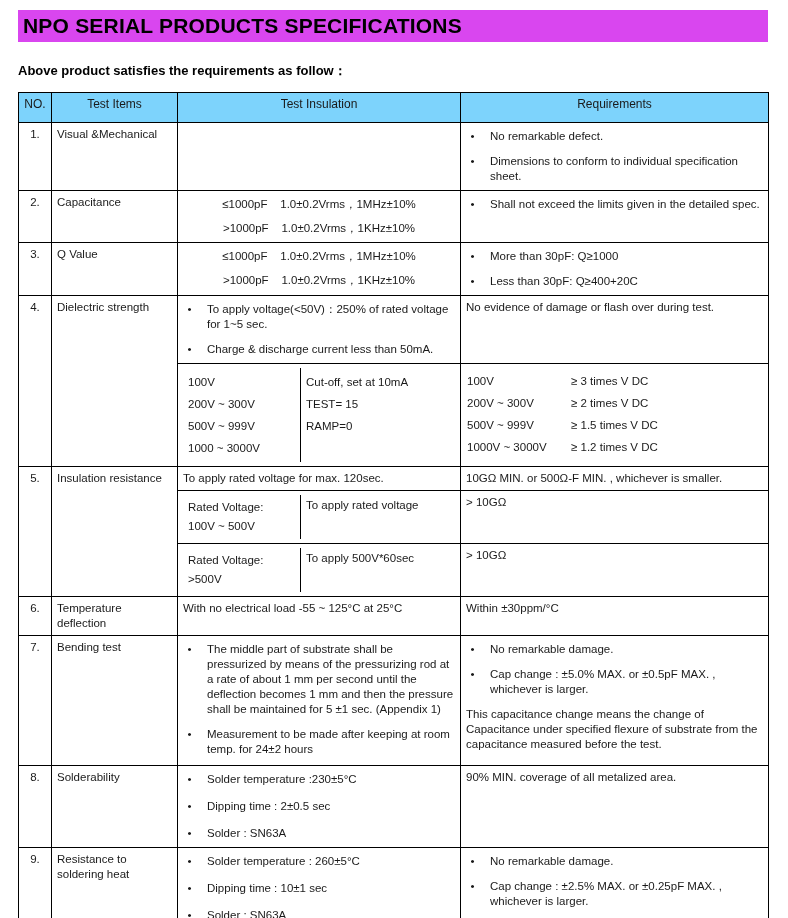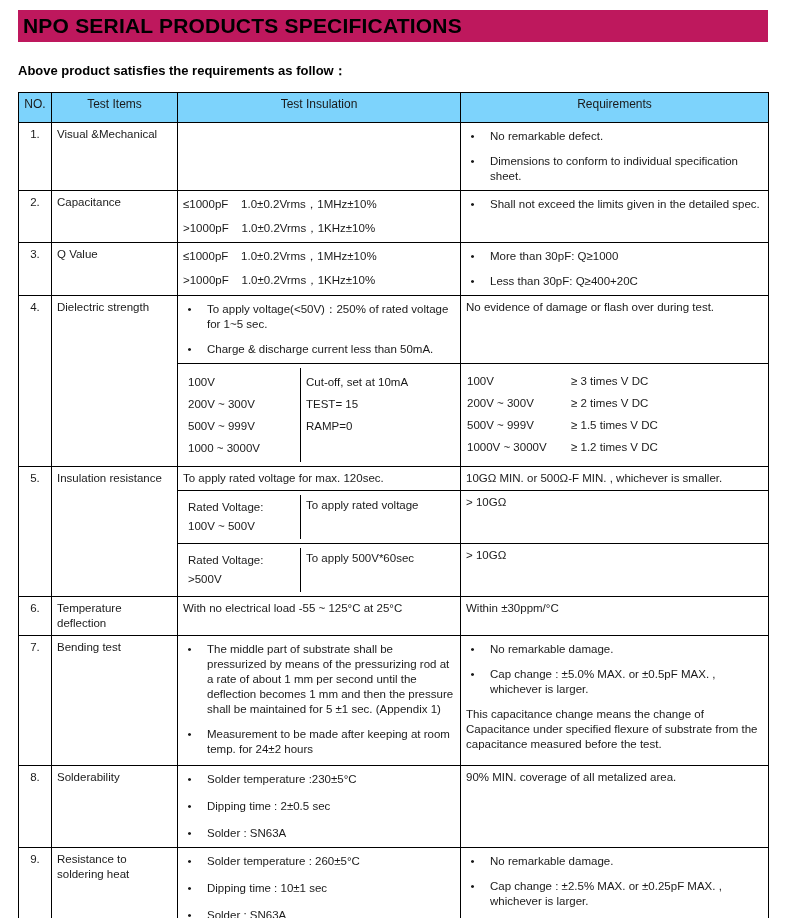--- a/index.html
+++ b/index.html
@@ -44,21 +44,21 @@
     font-weight: normal;
     font-size: 12px;
     text-align: center;
     vertical-align: middle;
     height: 30px;
     padding: 2px;
   }
   td.no { text-align: center; padding-top: 5px; }
   td.item { padding-top: 5px; }
 
-  .pre { white-space: pre-wrap; }
+  .pre { white-space: pre-wrap; text-align: center; }
 
   
   .bullet { display: flex; }
   .bullet::before {
     content: "•";
     width: 11px;
     flex: 0 0 11px;
     margin-right: 12px;
     text-align: center;
   }
@@ -100,21 +100,21 @@
   tr.h-r8  td { height: 74px; }
   tr.h-r9  td { height: 124px; }
 
   .rv-lines div { line-height: 19px; }
 </style>
 </head>
 <body>
 
 <div class="page">
 
-  <div class="title-bar" style=";background:#be185d">
+  <div class="title-bar" style=";background:#d946ef">
     <h1>NPO SERIAL PRODUCTS SPECIFICATIONS</h1>
   </div>
 
   <div class="subtitle">Above product satisfies the requirements as follow：</div>
 
   <table class="spec">
     <colgroup>
       <col style="width:33px">
         <col style="width:126px">
         <col style="width:283px">

